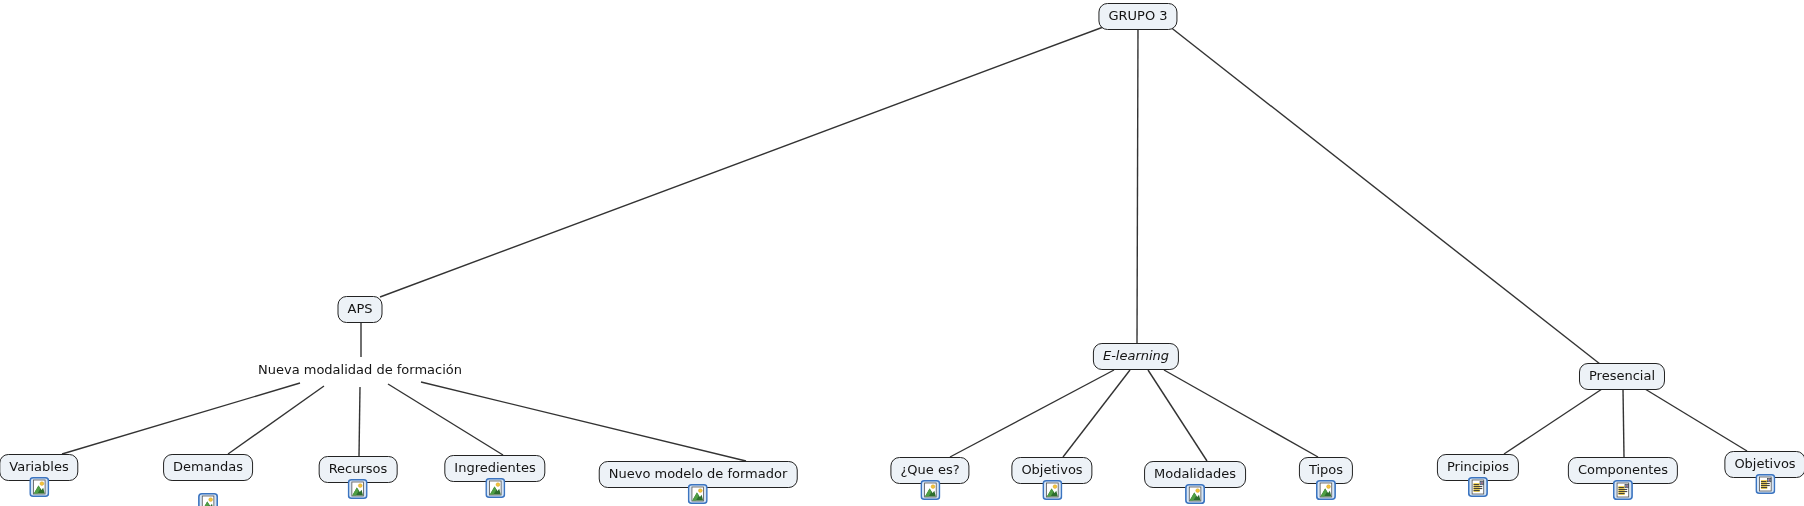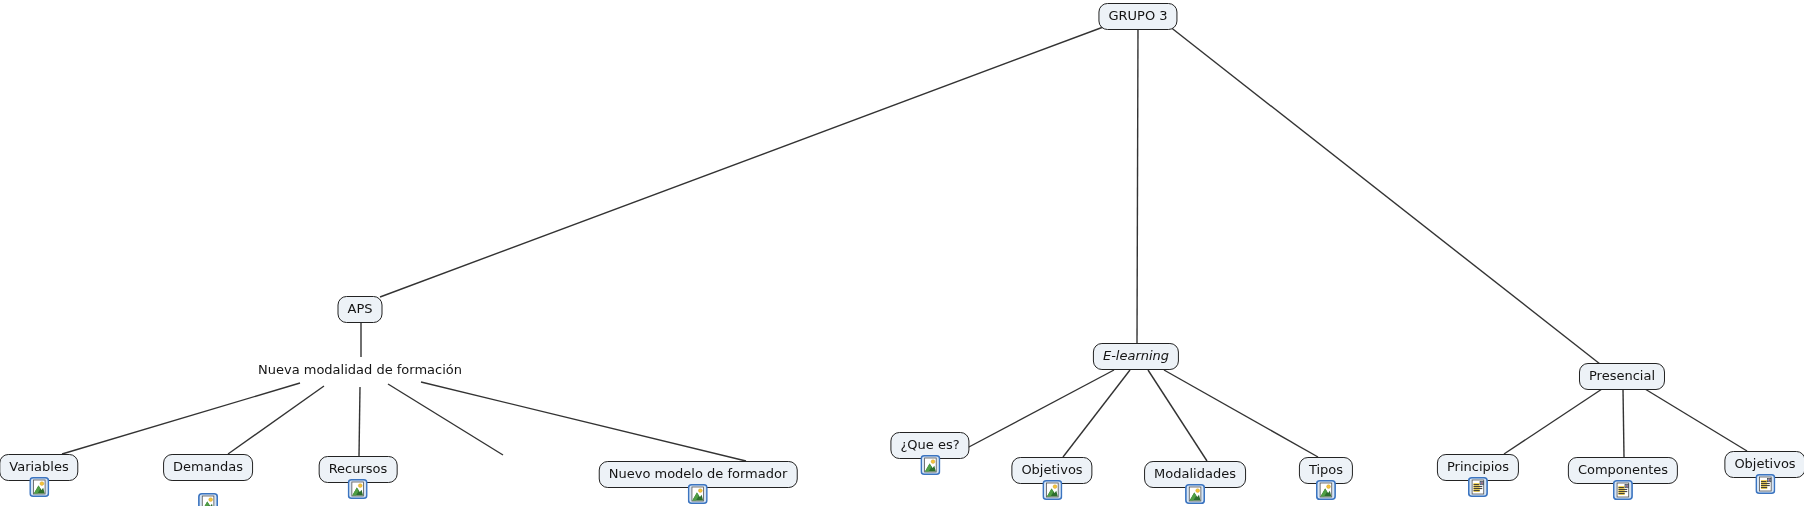--- a/index.html
+++ b/index.html
@@ -118,28 +118,34 @@
     <svg class="res-icon" width="20" height="20" viewBox="0 0 20 20">
         <use href="#img-res"></use>
       </svg>
   </div>
   <div class="node" style="left:358px; top:456px;">
     <div class="box">Recursos</div>
     <svg class="res-icon" width="20" height="20" viewBox="0 0 20 20">
         <use href="#img-res"></use>
       </svg>
   </div>
+  <div class="node" style="left:495px; top:455px;">
+    <div class="box">Ingredientes</div>
+    <svg class="res-icon" width="20" height="20" viewBox="0 0 20 20">
+        <use href="#img-res"></use>
+      </svg>
+  </div>
   <div class="node" style="left:698px; top:461px;">
     <div class="box">Nuevo modelo de formador</div>
     <svg class="res-icon" width="20" height="20" viewBox="0 0 20 20">
         <use href="#img-res"></use>
       </svg>
   </div>
 
-  <div class="node" style="left:930px; top:432px;">
+  <div class="node" style="left:930px; top:457px;">
     <div class="box">¿Que es?</div>
     <svg class="res-icon" width="20" height="20" viewBox="0 0 20 20">
         <use href="#img-res"></use>
       </svg>
   </div>
   <div class="node" style="left:1052px; top:457px;">
     <div class="box">Objetivos</div>
     <svg class="res-icon" width="20" height="20" viewBox="0 0 20 20">
         <use href="#img-res"></use>
       </svg>

